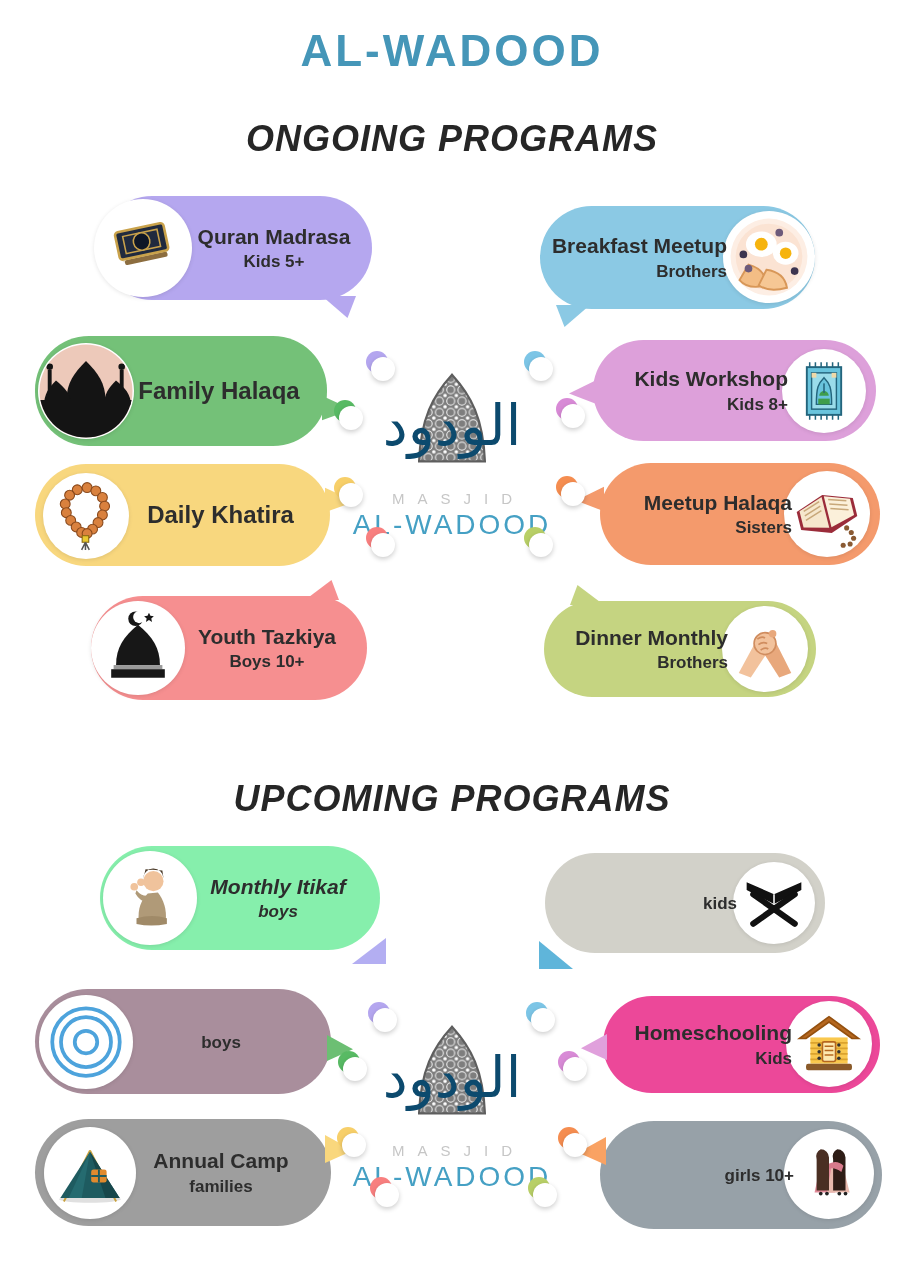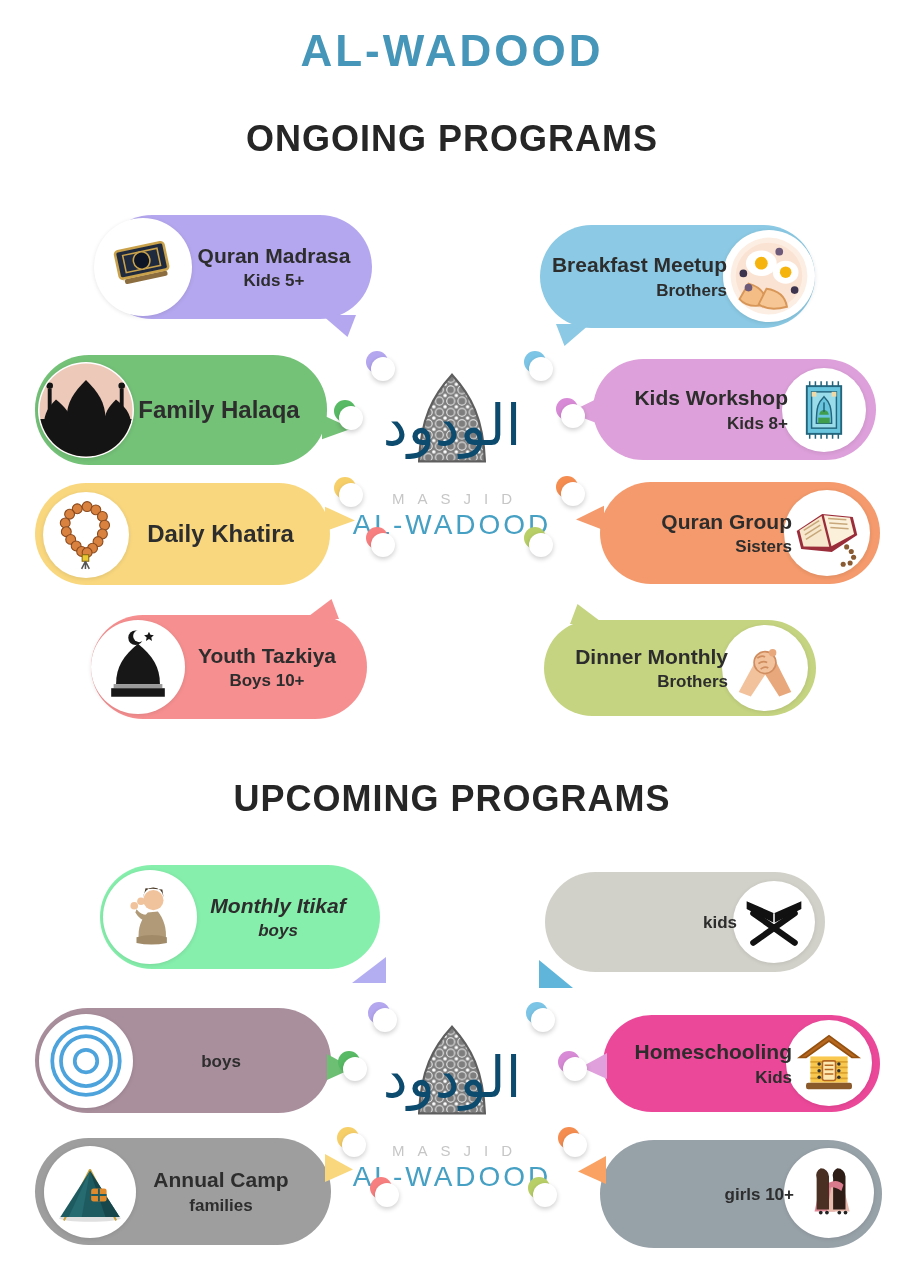--- a/index.html
+++ b/index.html
@@ -1,25 +1,25 @@
 <!DOCTYPE html>
 <html><head>
 <meta charset="utf-8">
 <style>
   html,body{margin:0;padding:0;background:#ffffff;}
   .page{position:relative;width:904px;height:1280px;margin:0 auto;background:#ffffff;overflow:hidden;
         font-family:"Liberation Sans",sans-serif;}
   .main-title{position:absolute;top:26px;left:0;width:100%;text-align:center;
         font-size:44px;font-weight:800;letter-spacing:3px;color:#4596b8;}
   .section-heading{position:absolute;left:0;width:100%;text-align:center;
-        font-size:36px;font-weight:800;letter-spacing:1px;color:#262626;}
+        font-size:36px;font-weight:800;letter-spacing:1px;color:#262626;font-style:italic;}
   .heading-ongoing{top:118px;}
   .heading-upcoming{top:778px;}
 
-  .bubble{position:absolute;border-radius:54px;margin-top:19px;}
+  .bubble{position:absolute;border-radius:54px;}
   .icon-circle{position:absolute;background:#fff;border-radius:50%;
         display:flex;align-items:center;justify-content:center;
         box-shadow:0 1px 4px rgba(0,0,0,0.10);overflow:hidden;}
   .bubble-text{position:absolute;top:0;left:0;right:0;bottom:0;
         display:flex;flex-direction:column;align-items:center;justify-content:center;
         text-align:center;}
   .pad-l{padding-left:88px;padding-right:12px;}
   .pad-r{padding-right:88px;padding-left:12px;align-items:flex-end;}
   .bubble-title{font-size:21px;font-weight:800;color:#2d2d2d;white-space:nowrap;line-height:1.25;}
   .bubble-title.big{font-size:24px;}
@@ -193,21 +193,21 @@
         <g fill="#8a5a33">
               <circle cx="49" cy="44" r="2.2"></circle>
               <circle cx="53" cy="48" r="2.2"></circle>
               <circle cx="55" cy="53" r="2.2"></circle>
               <circle cx="52" cy="58" r="2.2"></circle>
               <circle cx="46" cy="59" r="2.2"></circle>
             </g>
         </svg>
       </span>
       <div class="bubble-text pad-r">
-        <div class="bubble-title">Quran Group</div>
+        <div class="bubble-title">Meetup Halaqa</div>
         <div class="bubble-subtitle">Sisters</div>
       </div>
     </div>
 
     <div class="bubble" style="left: 91px; top: 596px; width: 276px; height: 104px; background-color: rgb(246, 143, 144);">
       <span class="tail tail-ur" style="right:28px;top:-16px;width:34px;height:20px"></span>
       <span class="icon-circle" style="left:0px;top:5px;width:94px;height:94px">
         <svg width="78" height="78" viewBox="0 0 64 64">
           <path d="M32 13 C20 23 14 32 14 46 L50 46 C50 32 44 23 32 13 Z" fill="#171717"></path>
           <rect x="12" y="46" width="40" height="3.4" fill="#9a9a9a"></rect>

